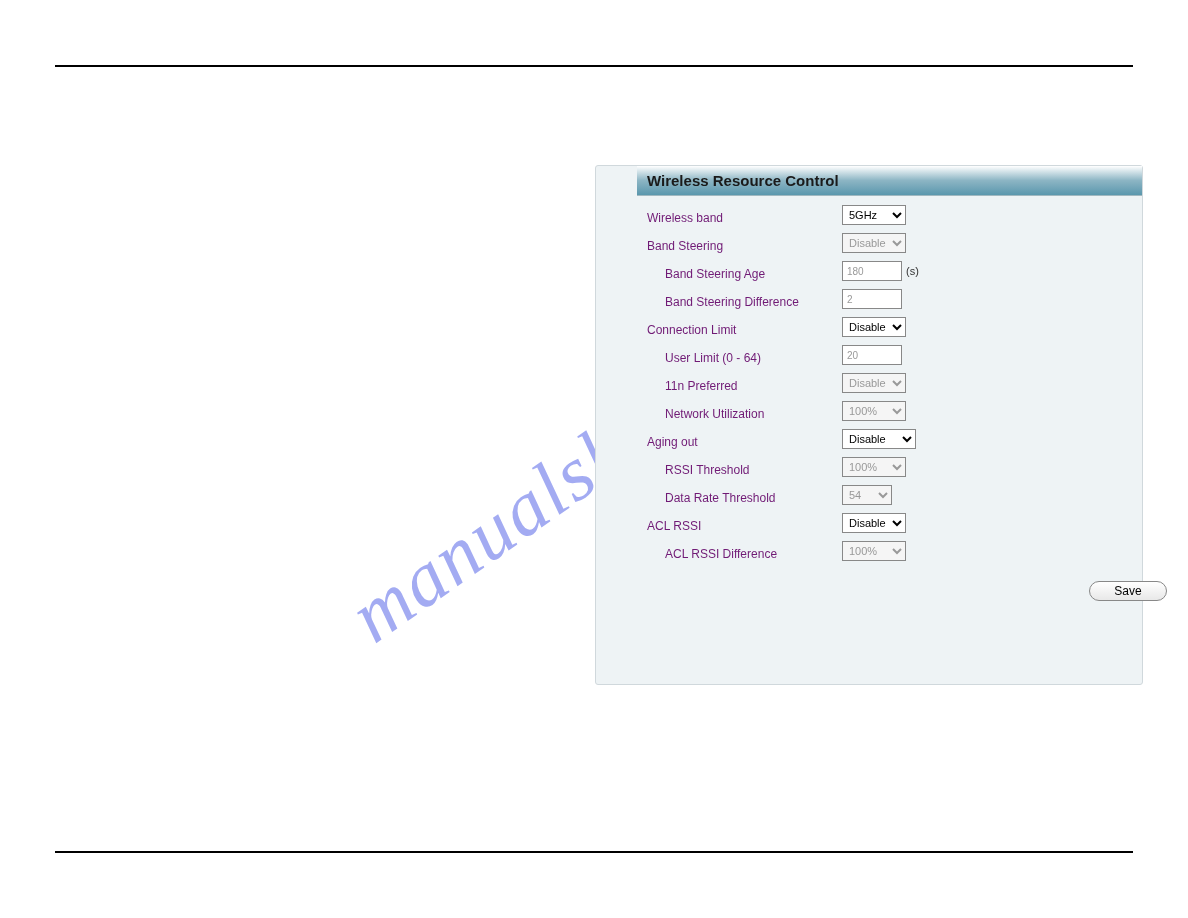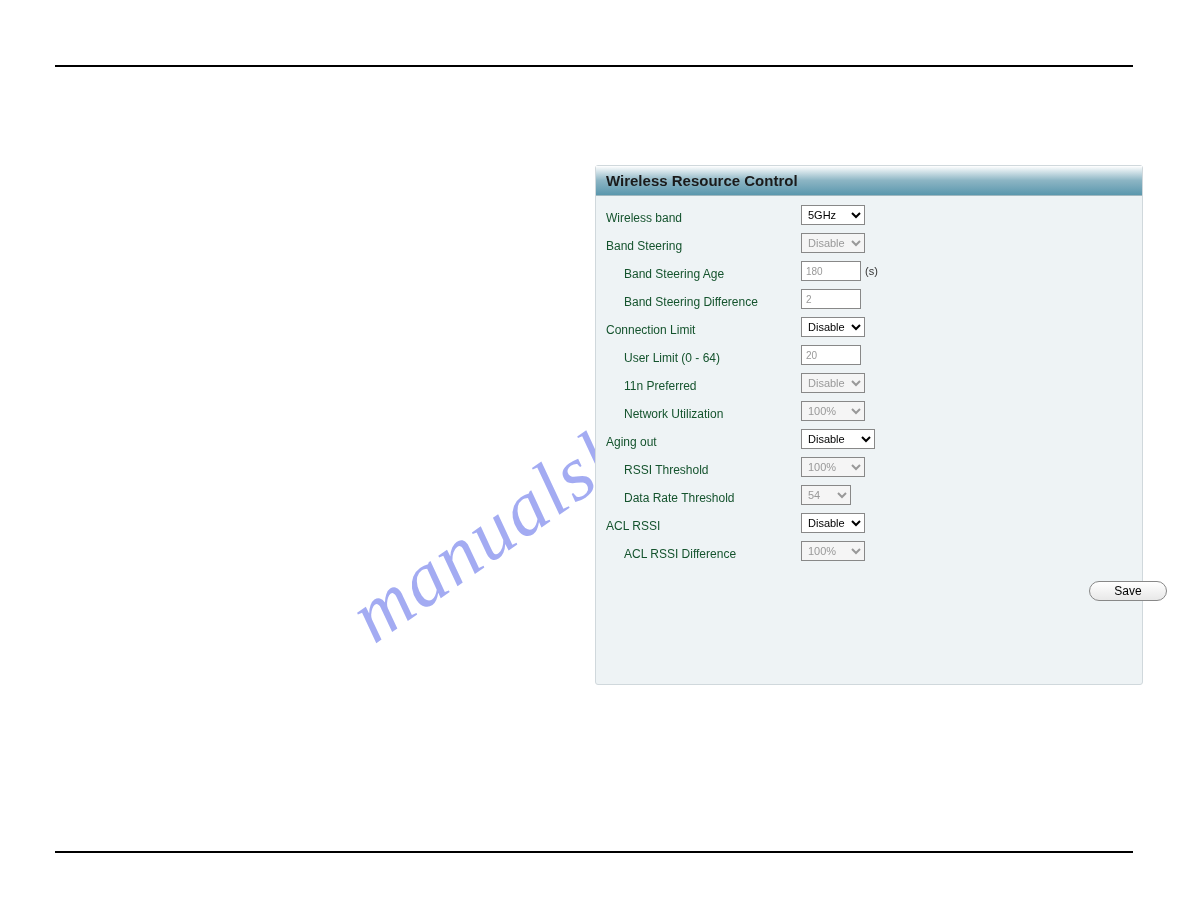--- a/index.html
+++ b/index.html
@@ -32,20 +32,21 @@
     }
     .panel-container {
       position: absolute;
       top: 165px;
       left: 595px;
       width: 548px;
       height: 520px;
       background: #eef3f5;
       border: 1px solid #d0d8dc;
       border-radius: 3px;
+      padding-left: 41px;
     }
     .panel-header {
       background: linear-gradient(to bottom, #ffffff 0%, #8cb5c4 50%, #5a97ad 100%);
       padding: 6px 10px;
       font-size: 15px;
       font-weight: bold;
       color: #1a1a1a;
       border-bottom: 1px solid #a0b8c0;
     }
     .panel-body {
@@ -55,21 +56,21 @@
     }
     .form-row {
       display: flex;
       align-items: center;
       margin-bottom: 6px;
       min-height: 22px;
     }
     .form-label {
       width: 195px;
       font-size: 12px;
-      color: #14532d;
+      color: #701a75;
       margin-top: 6px;
     }
     .form-label.indent {
       padding-left: 18px;
     }
     .form-select {
       height: 20px;
       font-size: 11px;
       padding: 0 2px;
       border: 1px solid #888;

